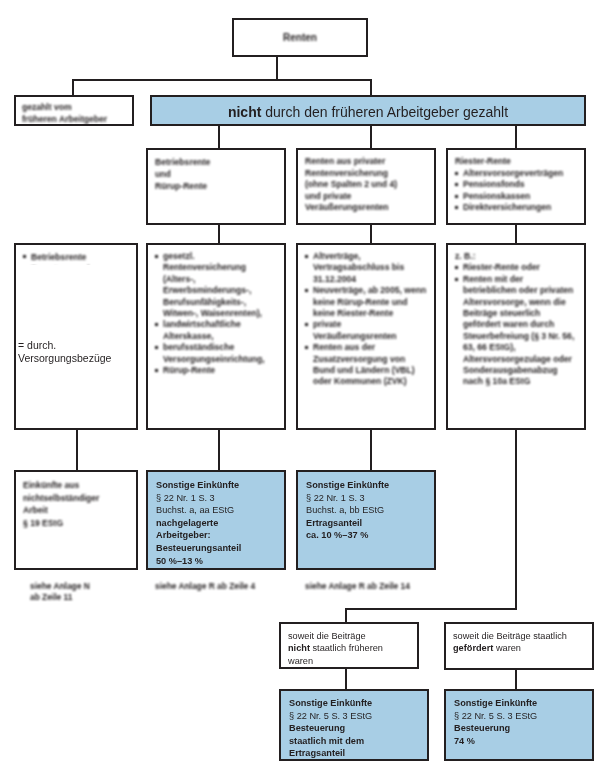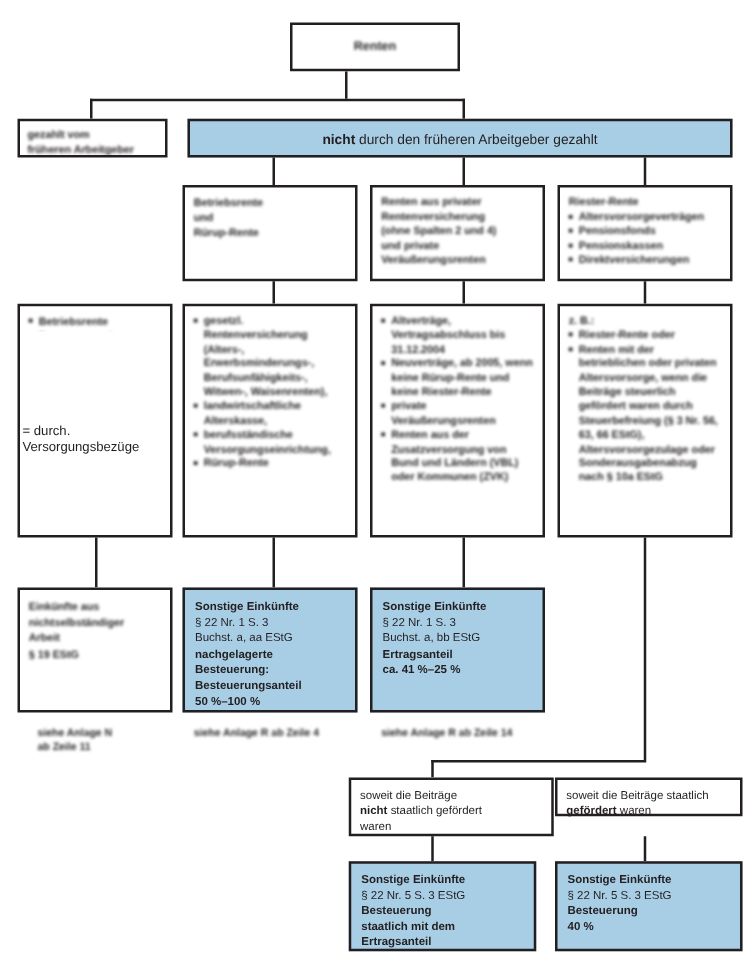--- a/index.html
+++ b/index.html
@@ -36,21 +36,21 @@
 </div>
 
 <div class="node blk" style="left:14px;top:95px;width:120px;height:31px;">
   <div class="txt redact" style="padding:4px 6px;font-size:8.6px;">
     <div>gezahlt vom</div>
     <div>früheren Arbeitgeber</div>
   </div>
 </div>
 
 <div class="node blue" style="left:150px;top:95px;width:436px;height:31px;">
-  <div class="txt" style="text-align:center;padding-top:9px;font-size:11px;">
+  <div class="txt" style="text-align:center;padding-top:9px;font-size:14px;">
     <span class="b">nicht</span><span> durch den früheren Arbeitgeber gezahlt</span>
   </div>
 </div>
 
 <div class="line h" style="left:218px;top:126px;width:342px;height:0px;"></div>
 <div class="line v" style="left:218px;top:126px;height:22px;"></div>
 <div class="line v" style="left:370px;top:126px;height:22px;"></div>
 <div class="line v" style="left:515px;top:126px;height:22px;"></div>
 <div class="line v" style="left:276px;top:126px;height:0px;"></div>
 
@@ -147,59 +147,59 @@
     <div>§ 19 EStG</div>
   </div>
 </div>
 
 <div class="node blue" style="left:146px;top:470px;width:140px;height:100px;">
   <div class="txt" style="padding:7px 8px;line-height:12.6px;font-size:9.2px;">
     <div class="b">Sonstige Einkünfte</div>
     <div>§ 22 Nr. 1 S. 3</div>
     <div>Buchst. a, aa EStG</div>
     <div class="b">nachgelagerte</div>
-    <div class="b">Besteuerung:</div>
+    <div class="b">Arbeitgeber:</div>
     <div class="b">Besteuerungsanteil</div>
-    <div class="b">50 %–100 %</div>
+    <div class="b">50 %–13 %</div>
   </div>
 </div>
 
 <div class="node blue" style="left:296px;top:470px;width:140px;height:100px;">
   <div class="txt" style="padding:7px 8px;line-height:12.6px;font-size:9.2px;">
     <div class="b">Sonstige Einkünfte</div>
     <div>§ 22 Nr. 1 S. 3</div>
     <div>Buchst. a, bb EStG</div>
     <div class="b">Ertragsanteil</div>
-    <div class="b">ca. 41 %–25 %</div>
+    <div class="b">ca. 10 %–37 %</div>
   </div>
 </div>
 
 <div class="cap redact" style="left:30px;top:581px;width:120px;">
   <div>siehe Anlage N</div>
   <div>ab Zeile 11</div>
 </div>
 <div class="cap redact" style="left:155px;top:581px;width:150px;">
   <div>siehe Anlage R ab Zeile 4</div>
 </div>
 <div class="cap redact" style="left:305px;top:581px;width:160px;">
   <div>siehe Anlage R ab Zeile 14</div>
 </div>
 
 <div class="line h" style="left:345px;top:608px;width:172px;"></div>
 <div class="line v" style="left:345px;top:608px;height:14px;"></div>
 
-<div class="node white" style="left:279px;top:622px;width:164px;height:47px;">
+<div class="node white" style="left:279px;top:622px;width:140px;height:47px;">
   <div class="txt" style="padding:6px 7px;line-height:12.4px;font-size:9.2px;">
     <div>soweit die Beiträge</div>
-    <div><span class="b">nicht</span><span> staatlich gefördert</span></div>
+    <div><span class="b">nicht</span><span> staatlich früheren</span></div>
     <div>waren</div>
   </div>
 </div>
 
-<div class="node white" style="left:444px;top:622px;width:150px;height:31px;">
+<div class="node white" style="left:444px;top:622px;width:150px;height:48px;">
   <div class="txt" style="padding:6px 7px;line-height:12.4px;font-size:9.2px;">
     <div>soweit die Beiträge staatlich</div>
     <div><span class="b">gefördert</span><span> waren</span></div>
   </div>
 </div>
 
 <div class="line v" style="left:345px;top:669px;height:20px;"></div>
 <div class="line v" style="left:515px;top:669px;height:20px;"></div>
 
 <div class="node blue" style="left:279px;top:689px;width:150px;height:72px;">
@@ -210,15 +210,15 @@
     <div class="b">staatlich mit dem</div>
     <div class="b">Ertragsanteil</div>
   </div>
 </div>
 
 <div class="node blue" style="left:444px;top:689px;width:150px;height:72px;">
   <div class="txt" style="padding:6px 8px;line-height:12.6px;font-size:9.2px;">
     <div class="b">Sonstige Einkünfte</div>
     <div>§ 22 Nr. 5 S. 3 EStG</div>
     <div class="b">Besteuerung</div>
-    <div class="b">40 %</div>
+    <div class="b">74 %</div>
   </div>
 </div>
 
 </body></html>

